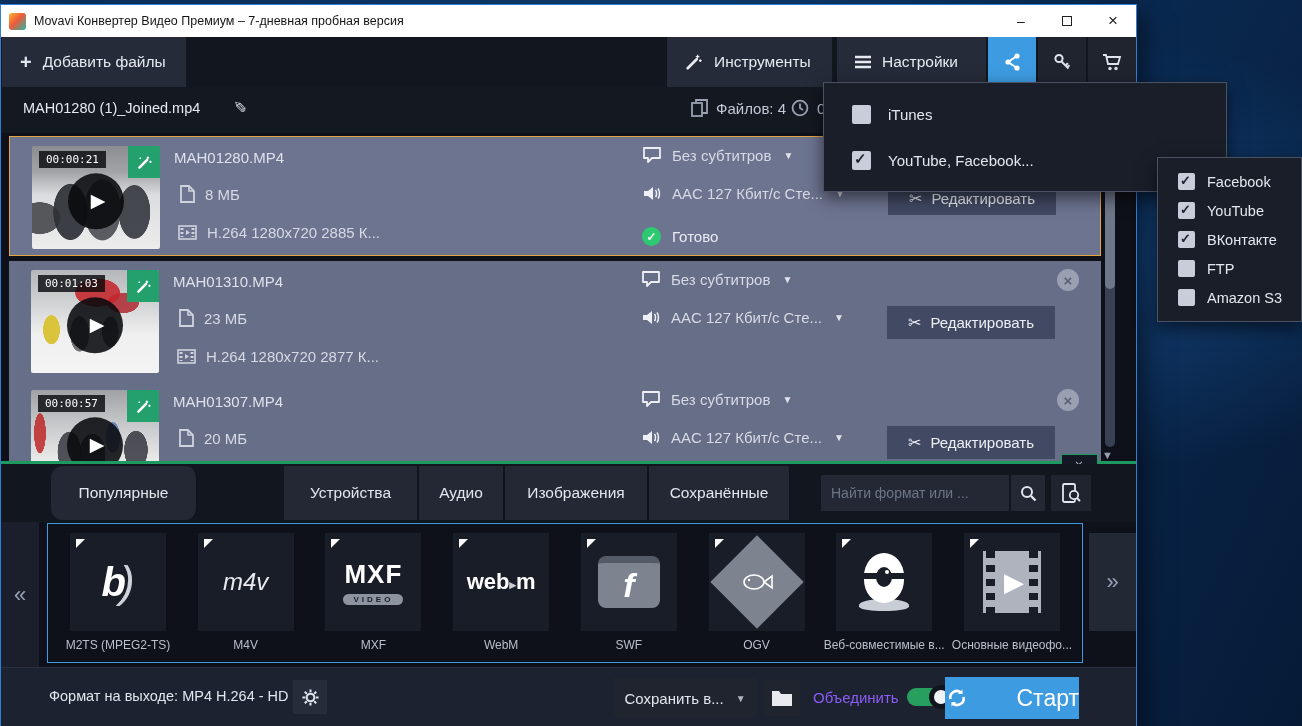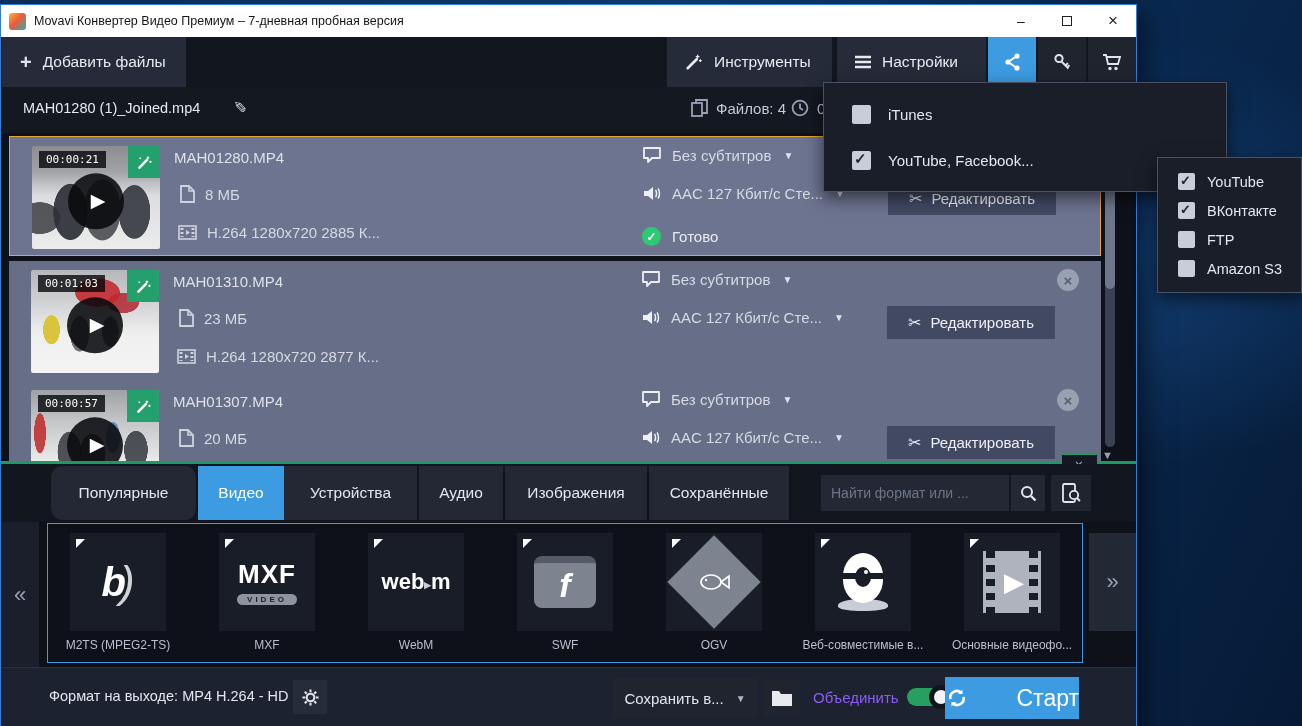--- a/index.html
+++ b/index.html
@@ -428,23 +428,20 @@
 
     <div class="divider"></div>
     <div class="collapse-btn">
       <span class="dbl-chev">»</span>
     </div>
 
     <div class="tabsbar">
       <div class="tab" style="left:50px;width:147px;border-radius:12px;">
           <span>Популярные</span>
         </div>
-      <div class="tab active" style="left:197px;width:86px;">
-          <span>Видео</span>
-        </div>
       <div class="tab" style="left:283px;width:135px;">
           <span>Устройства</span>
         </div>
       <div class="tab" style="left:418px;width:86px;">
           <span>Аудио</span>
         </div>
       <div class="tab" style="left:504px;width:144px;">
           <span>Изображения</span>
         </div>
       <div class="tab" style="left:648px;width:142px;">
@@ -476,20 +473,26 @@
         </div>
       <div class="fbox">
 
         <div class="tilewrap">
           <div class="tile">
             <span class="lg-bluray">b<span class="arc">)</span></span>
           </div>
           <span class="tlabel">M2TS (MPEG2-TS)</span>
         </div>
 
+        <div class="tilewrap">
+          <div class="tile">
+            <span class="lg-m4v">m4v</span>
+          </div>
+          <span class="tlabel">M4V</span>
+        </div>
 
         <div class="tilewrap">
           <div class="tile">
             <span class="lg-mxf">
                 <span class="mx">MXF</span>
                 <span class="pill">VIDEO</span>
               </span>
           </div>
           <span class="tlabel">MXF</span>
         </div>
@@ -601,20 +604,24 @@
     <div class="menu-item">
       <span class="cb checked"></span>
       <span>YouTube, Facebook...</span>
       <span class="arrow-r">▶</span>
     </div>
   </div>
 
   <div class="submenu">
     <div class="sub-item">
       <span class="cb checked"></span>
+      <span>Facebook</span>
+    </div>
+    <div class="sub-item">
+      <span class="cb checked"></span>
       <span>YouTube</span>
     </div>
     <div class="sub-item">
       <span class="cb checked"></span>
       <span>ВКонтакте</span>
     </div>
     <div class="sub-item">
       <span class="cb"></span>
       <span>FTP</span>
     </div>

